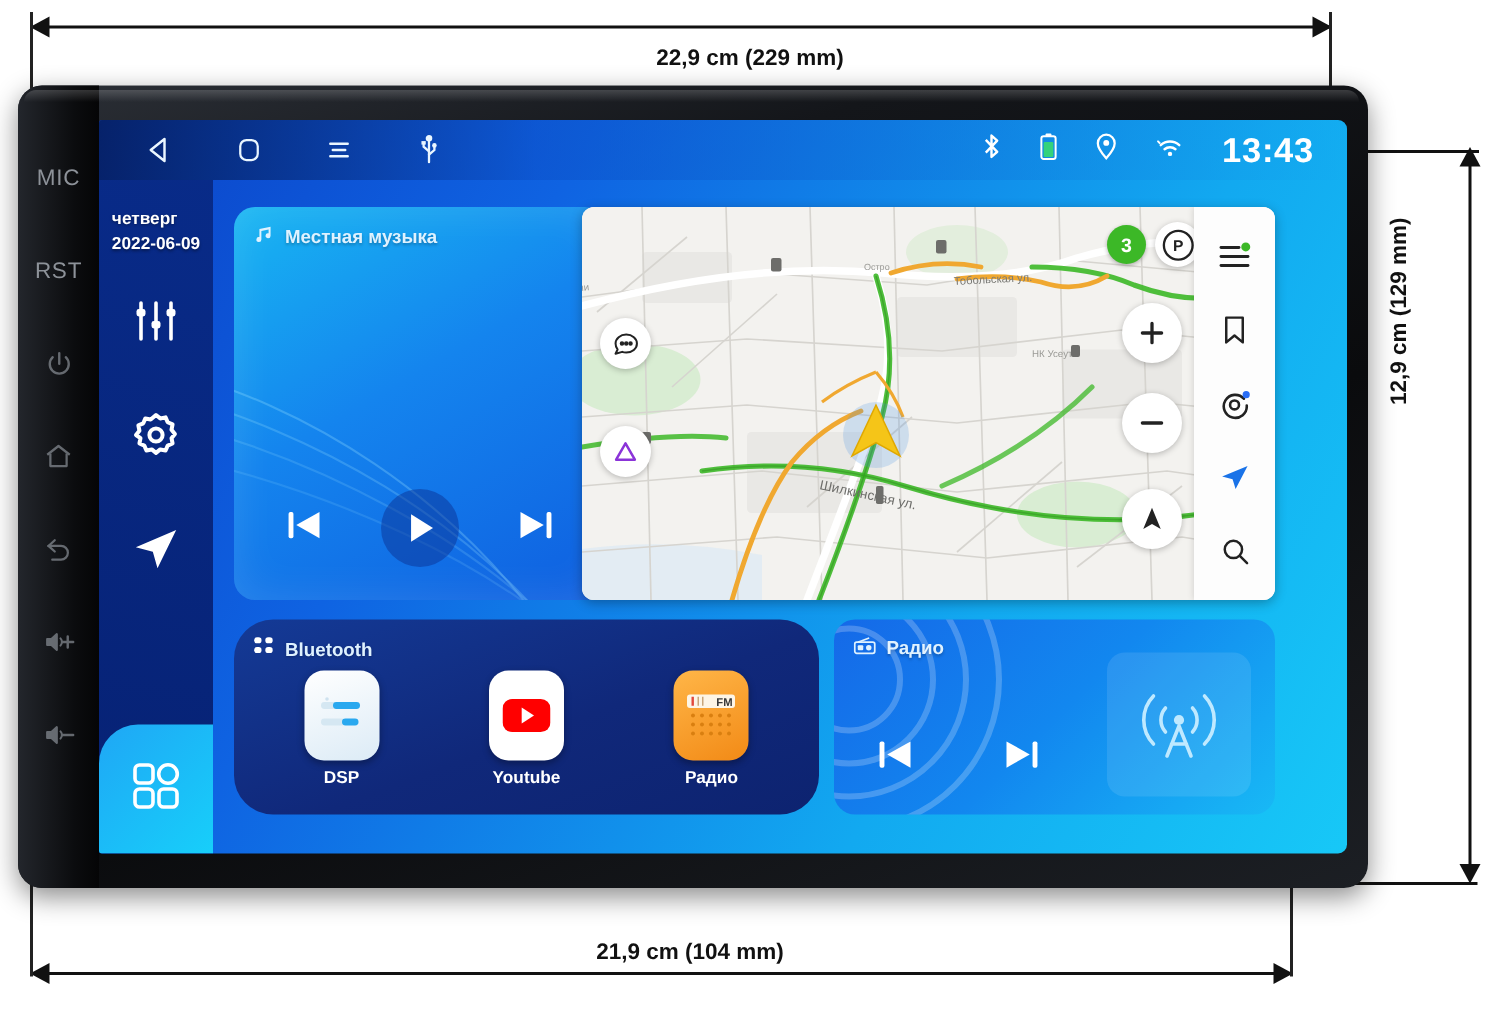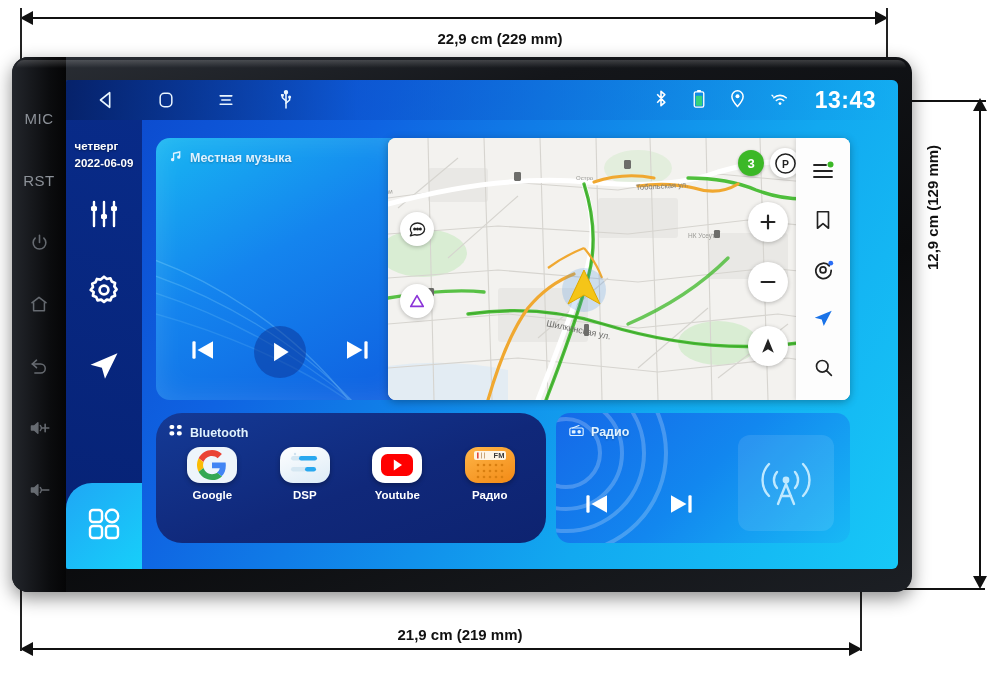--- a/index.html
+++ b/index.html
@@ -174,21 +174,21 @@
     border-radius: 26px;
     background: linear-gradient(160deg,#143a96 0%, #10287a 55%, #0d2370 100%);
     overflow: hidden;
   }
   .apps-row {
     position: absolute; left: 0; top: 34px; width: 100%;
     display: flex; justify-content: space-around; padding: 0 10px;
   }
   .app { width: 66px; display: flex; flex-direction: column; align-items: center; gap: 6px; }
   .app-icon {
-    width: 50px; height: 36px; border-radius: 13px;
+    width: 50px; height: 60px; border-radius: 13px;
     display: flex; align-items: center; justify-content: center;
     box-shadow: 0 2px 5px rgba(0,0,0,.3);
   }
   .app-label { color: #fff; font-size: 11.5px; font-weight: bold; }
 
   
   .radio-card {
     position: absolute; left: 490px; top: 333px; width: 294px; height: 130px;
     border-radius: 14px;
     background: linear-gradient(135deg,#1569e8 0%, #1287ef 50%, #18b9f5 100%);
@@ -201,21 +201,21 @@
     position: absolute; right: 16px; top: 22px; width: 96px; height: 96px;
     border-radius: 12px; background: rgba(255,255,255,.10);
     display: flex; align-items: center; justify-content: center;
   }
   .wave-deco { position: absolute; left: -40px; top: -20px; opacity: .22; }
 </style>
 </head>
 <body>
 
 <div class="dim-label dim-top-label">22,9 cm (229 mm)</div>
-<div class="dim-label dim-bottom-label">21,9 cm (219 mm)</div>
+<div class="dim-label dim-bottom-label">21,9 cm (104 mm)</div>
 <div class="dim-label dim-right-label">12,9 cm (129 mm)</div>
 
 <div class="dim-line dim-h" style="left:32px; top:17px; width:856px;"></div>
 <div class="arrow arrow-l" style="left:20px; top:11px;"></div>
 <div class="arrow arrow-r" style="left:875px; top:11px;"></div>
 <div class="ext-line" style="left:20px; top:8px; height:52px;"></div>
 <div class="ext-line" style="left:886px; top:8px; height:52px;"></div>
 
 <div class="dim-line dim-h" style="left:32px; top:648px; width:830px;"></div>
 <div class="arrow arrow-l" style="left:20px; top:642px;"></div>
@@ -571,31 +571,20 @@
             <rect x="0.5" y="1" width="5.6" height="4.6" rx="2.2"></rect>
             <rect x="9" y="1" width="5.6" height="4.6" rx="2.2"></rect>
             <rect x="0.5" y="8.4" width="5.6" height="4.6" rx="2.2"></rect>
             <rect x="9" y="8.4" width="5.6" height="4.6" rx="2.2"></rect>
           </svg>
         </span>
         <span>Bluetooth</span>
       </div>
       <div class="apps-row">
 
-        <div class="app">
-          <div class="app-icon" style="background:#eef5fb;">
-            <svg width="30" height="30" viewBox="0 0 48 48">
-              <path fill="#EA4335" d="M24 9.5c3.5 0 6.6 1.2 9 3.6l6.8-6.8C35.6 2.4 30.2 0 24 0 14.6 0 6.5 5.4 2.6 13.2l7.9 6.1C12.4 13.6 17.7 9.5 24 9.5z"></path>
-              <path fill="#4285F4" d="M46.1 24.6c0-1.6-.1-3.2-.4-4.6H24v9.1h12.4c-.5 2.9-2.2 5.3-4.6 7l7.6 5.9c4.4-4.1 6.7-10.2 6.7-17.4z"></path>
-              <path fill="#FBBC05" d="M10.5 28.6c-.5-1.4-.8-3-.8-4.6s.3-3.2.8-4.6l-7.9-6.1C.9 16.4 0 20.1 0 24s.9 7.6 2.6 10.7l7.9-6.1z"></path>
-              <path fill="#34A853" d="M24 48c6.5 0 11.9-2.1 15.9-5.8l-7.6-5.9c-2.1 1.4-4.8 2.3-8.3 2.3-6.3 0-11.6-4.1-13.5-9.8l-7.9 6.1C6.5 42.6 14.6 48 24 48z"></path>
-            </svg>
-          </div>
-          <div class="app-label">Google</div>
-        </div>
 
         <div class="app">
           <div class="app-icon" style="background:linear-gradient(160deg,#ffffff,#dcebf6);">
             <svg width="34" height="28" viewBox="0 0 34 28">
               <rect x="3" y="5" width="14" height="4.6" rx="2.3" fill="#d5e7f2"></rect>
               <rect x="11" y="5" width="18" height="4.6" rx="2.3" fill="#29a8ef"></rect>
               <rect x="3" y="16" width="16" height="4.6" rx="2.3" fill="#d5e7f2"></rect>
               <rect x="17" y="16" width="11" height="4.6" rx="2.3" fill="#29a8ef"></rect>
               <circle cx="7" cy="3" r="1.2" fill="#cfe2ef"></circle>
             </svg>

